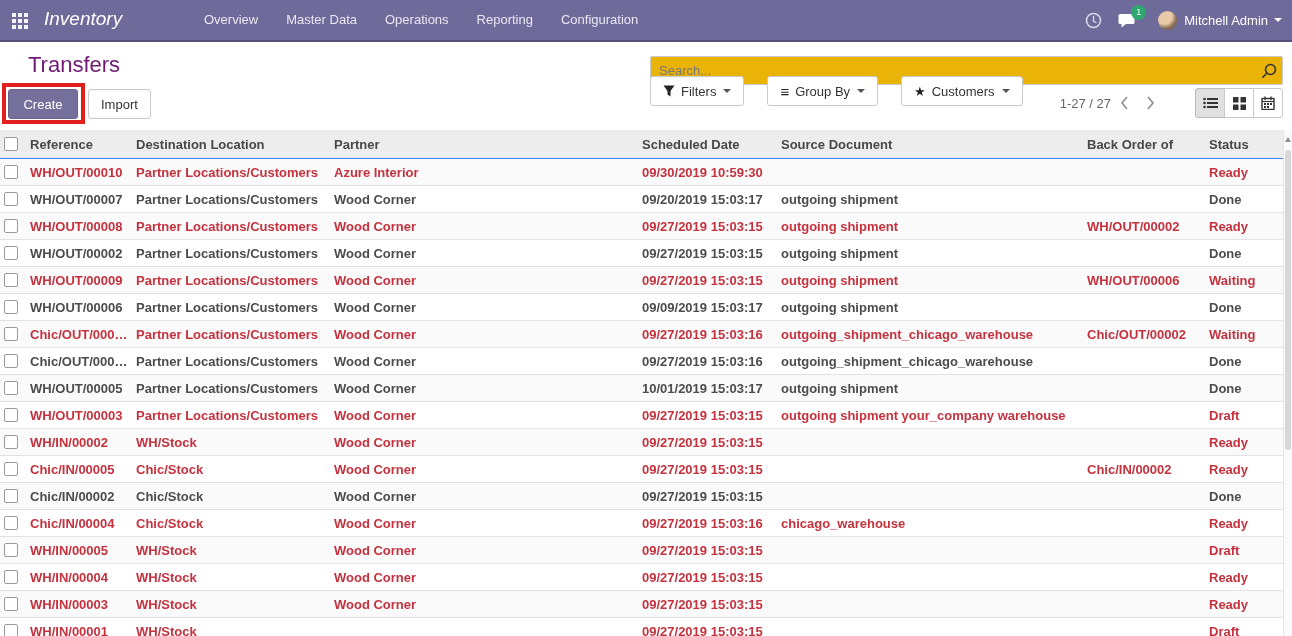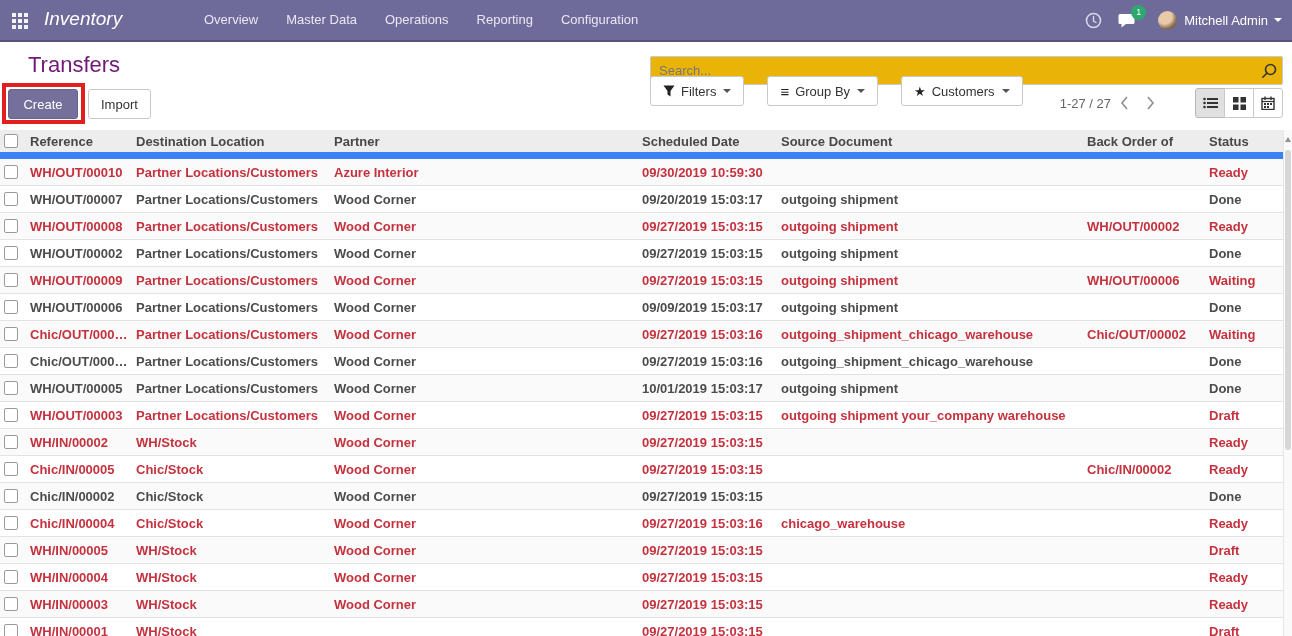--- a/index.html
+++ b/index.html
@@ -61,21 +61,21 @@
             align-items:center; justify-content:center; cursor:pointer; margin-left:-1px; }
   .vs-btn:first-child { border-radius:3px 0 0 3px; margin-left:0; }
   .vs-btn:last-child { border-radius:0 3px 3px 0; }
   .vs-active { background:#e0e0e0; border-color:#b9b9b9; }
 
   
   .table { position:absolute; left:0; top:130px; right:9px; }
   .tr { display:grid; grid-template-columns:30px 106px 198px 308px 139px 306px 122px auto;
         height:27px; align-items:center; border-bottom:1px solid #e2e2e2; font-size:13px; color:#4c4c4c;
         white-space:nowrap; cursor:pointer;font-weight:bold; }
-  .thead { height:29px; background:#ededed; border-bottom:7px solid #3b82f6; font-weight:bold; color:#484848; cursor:default; }
+  .thead { height:29px; background:#ededed; border-bottom:1px solid #3b82f6; font-weight:bold; color:#484848; cursor:default; }
   .tbody .tr:nth-child(odd) { background:#fafafb; }
   .td { overflow:hidden; text-overflow:ellipsis; padding-right:8px; }
   .col-check { display:flex; justify-content:center; }
   .checkbox { width:14px; height:14px; border:1px solid #9a9a9a; border-radius:2px; background:#fff; cursor:pointer; }
   .danger .td { color:#c5323e; }
   .th { cursor:pointer; }
 
   
   .scrollbar { position:absolute; right:0; top:130px; bottom:0; width:9px; background:#fafafa; border-left:1px solid #e6e6e6; }
   .sb-arrow { position:absolute; top:7px; left:1px; width:0; height:0;

